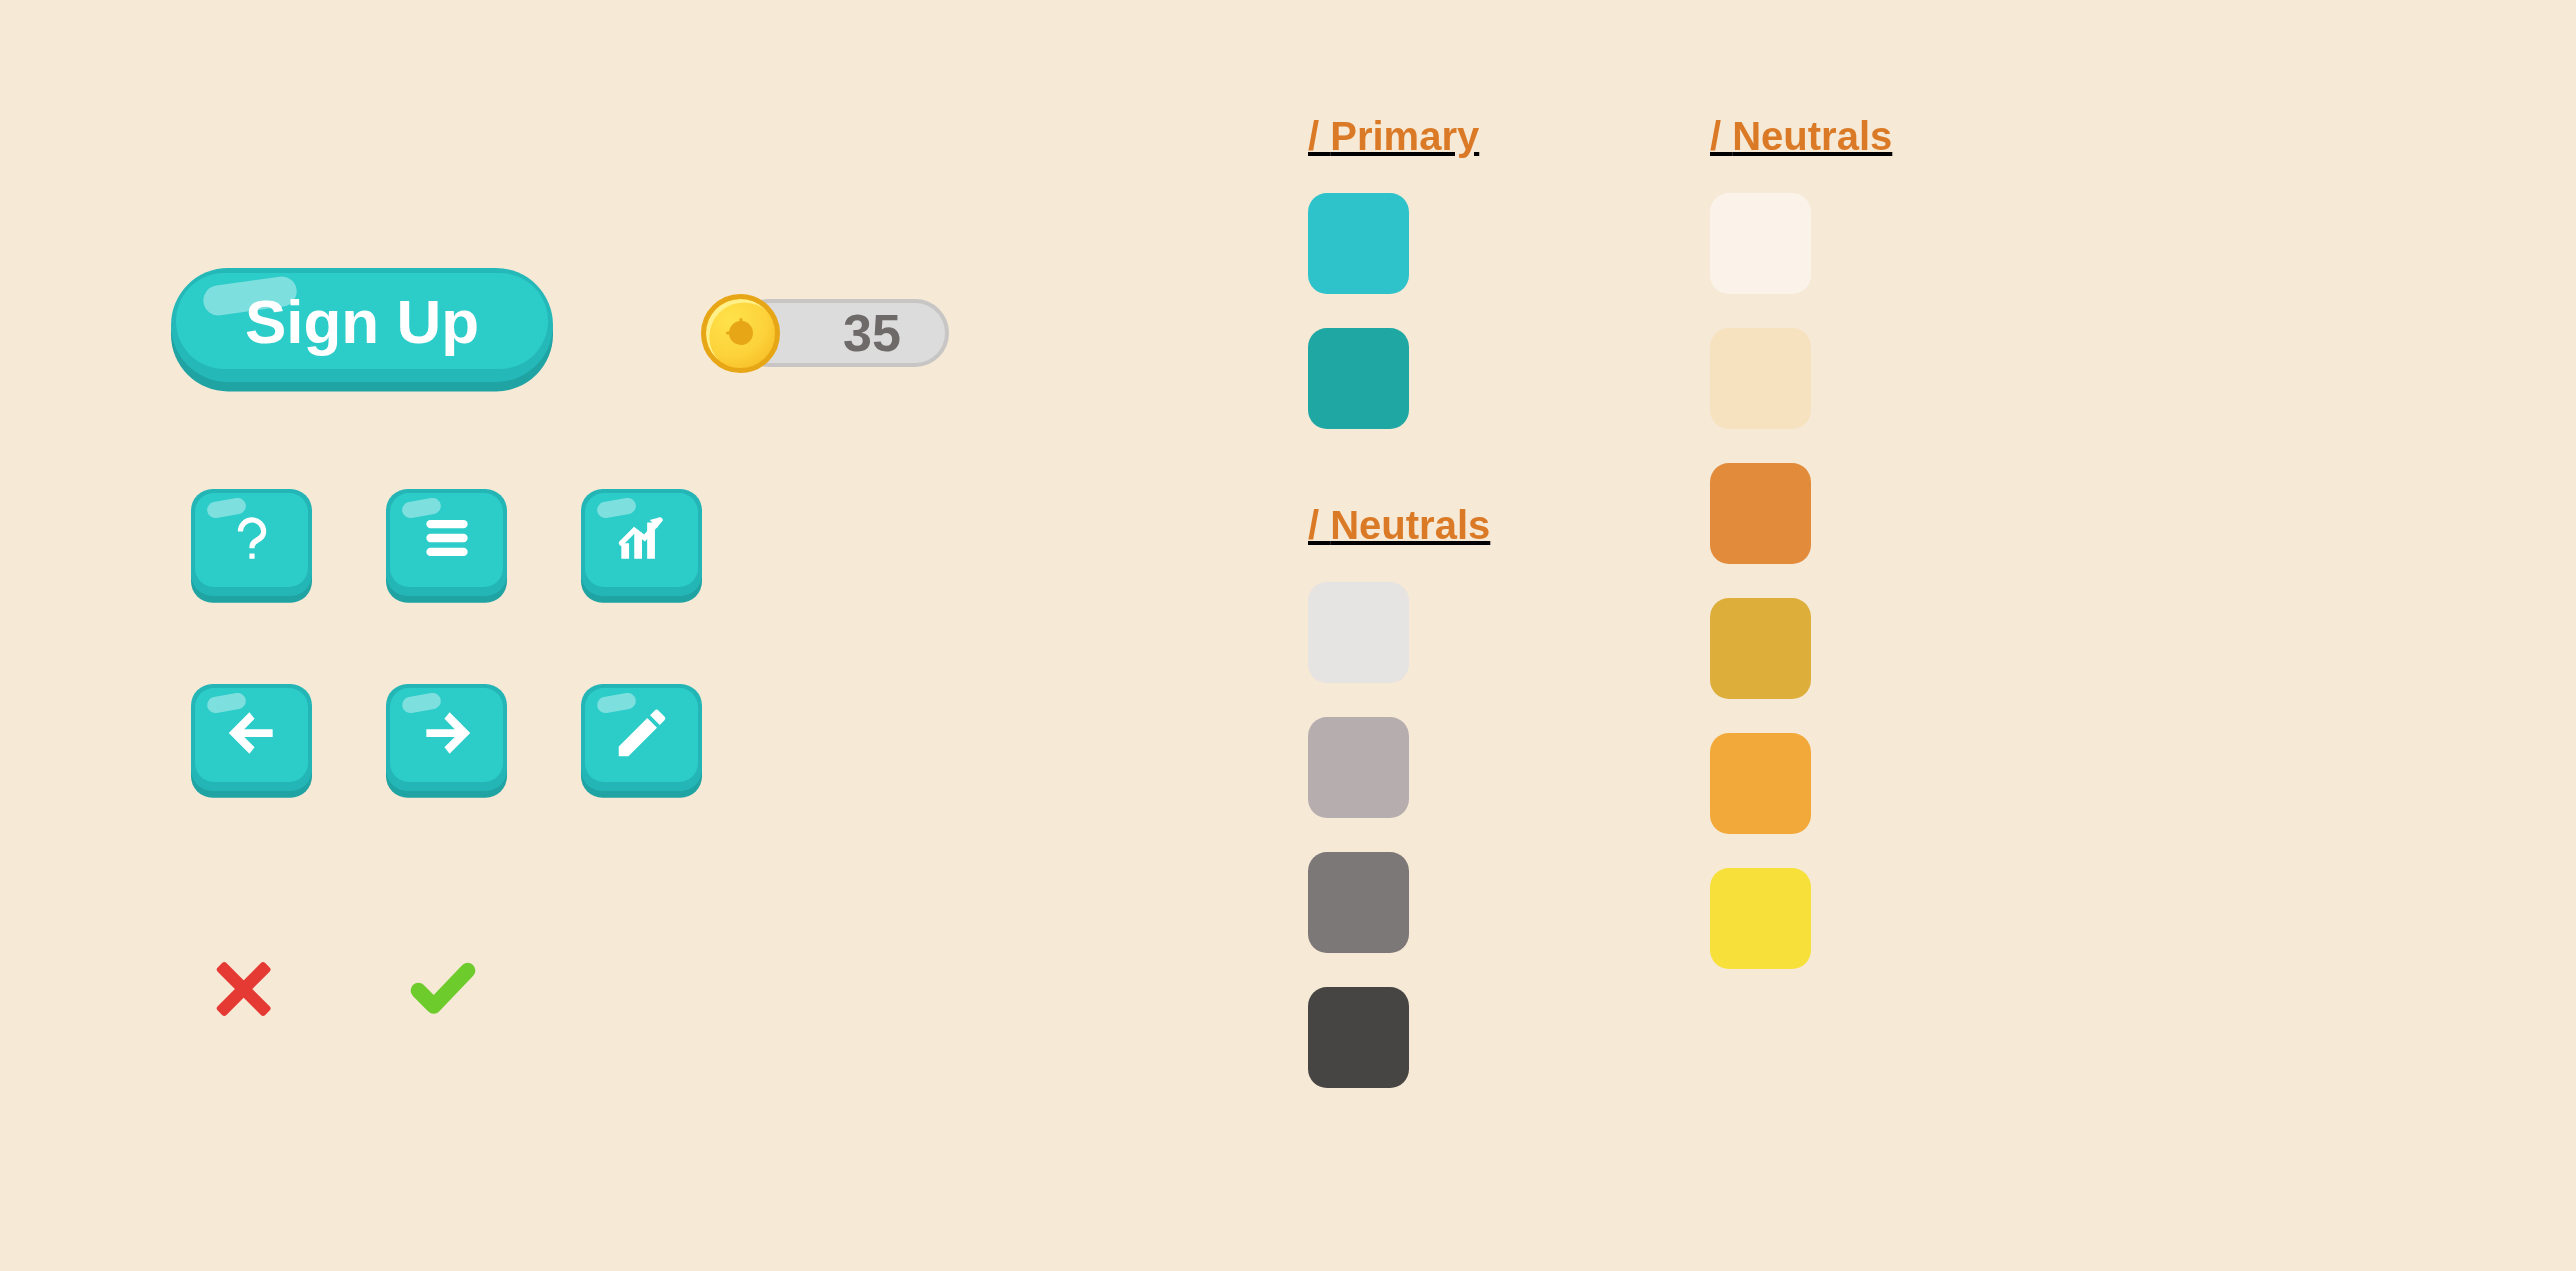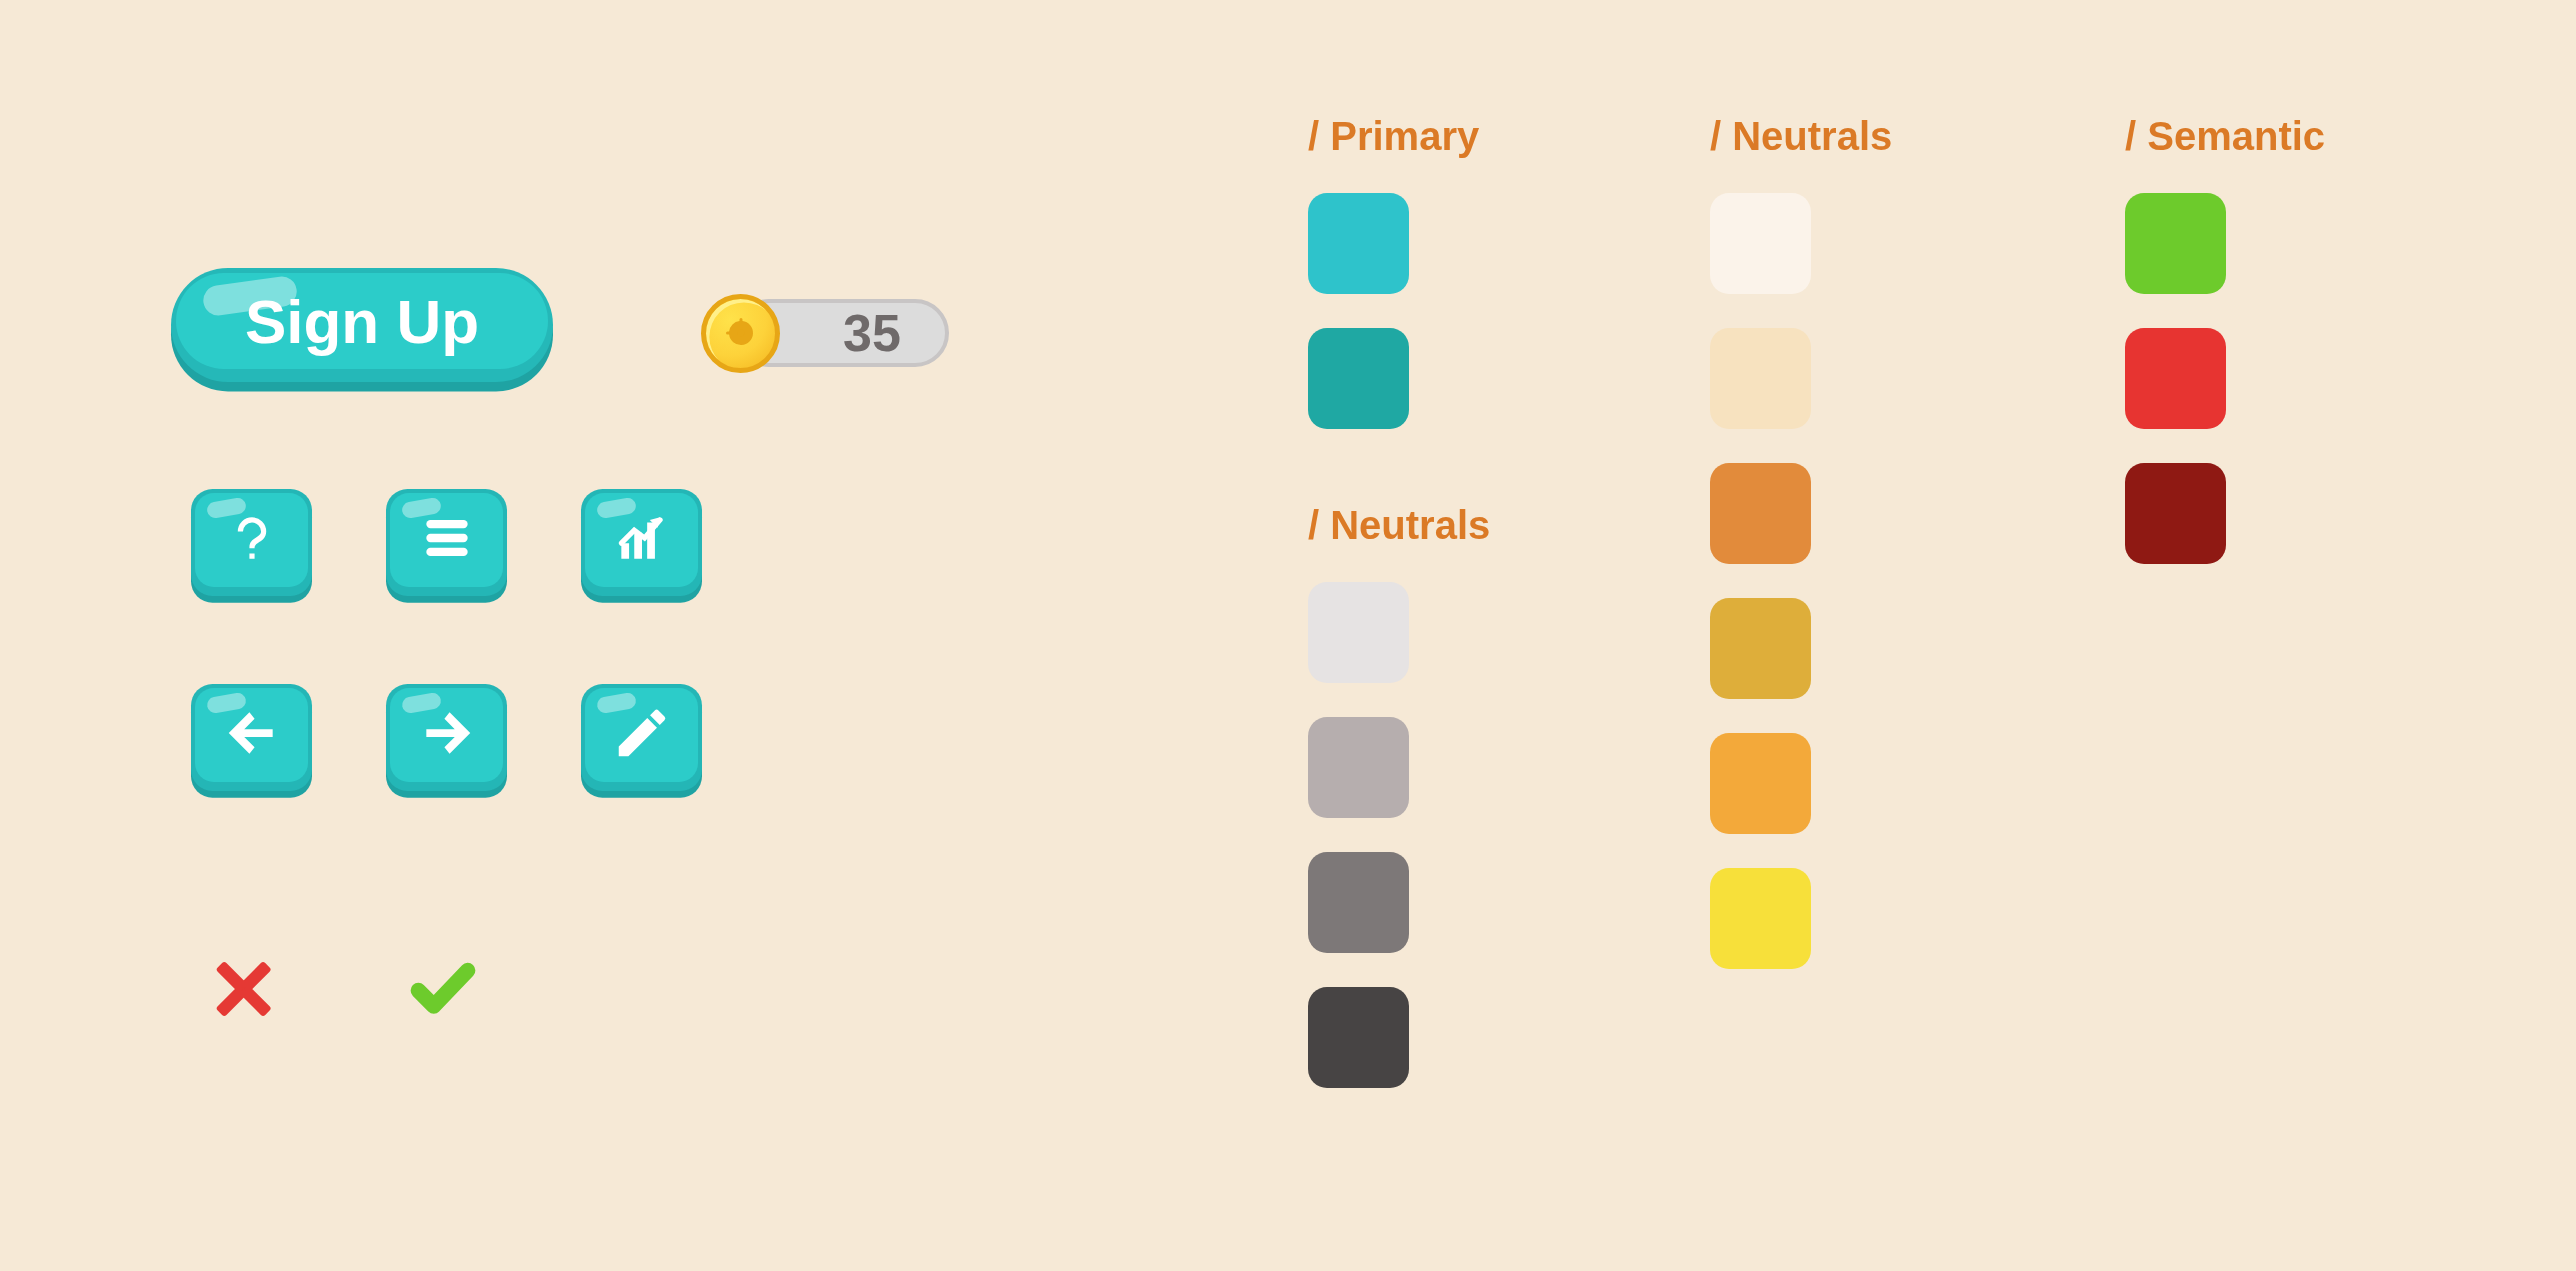--- a/index.html
+++ b/index.html
@@ -54,21 +54,21 @@
   .sq-btn svg{width:62px;height:62px;}
 
   .status-row{position:absolute;top:684px;left:40px;display:flex;gap:121px;align-items:center;}
   .status-row svg{width:74px;height:74px;}
 
   
   .palettes{position:absolute;left:1308px;top:114px;}
   .palettes h3{margin:0 0 34px 0;font-size:40px;font-weight:800;color:#db7a26;}
   .palettes h3 .sl{color:#db7a26;}
 
-  .col{float:left;margin-right:174px;}
+  .col{float:left;margin-right:174px;text-decoration:underline;}
   .col.last{margin-right:0;}
 
   .swatch{width:101px;height:101px;border-radius:19px;margin-bottom:34px;}
   .spacer{height:40px;}
 
 </style>
 </head>
 <body>
 
 <div class="components">
@@ -208,23 +208,15 @@
     <div id="pal-secondary">
         <div class="swatch" style="background: rgb(251, 243, 234);"></div>
         <div class="swatch" style="background: rgb(247, 226, 191);"></div>
         <div class="swatch" style="background: rgb(226, 139, 59);"></div>
         <div class="swatch" style="background: rgb(222, 174, 58);"></div>
         <div class="swatch" style="background: rgb(243, 169, 58);"></div>
         <div class="swatch" style="background: rgb(247, 224, 58);"></div>
       </div>
   </div>
 
-  <div class="col last" style="width:215px">
-    <h3><span class="sl">/ </span><span>Semantic</span></h3>
-    <div id="pal-semantic">
-        <div class="swatch" style="background: rgb(109, 203, 44);"></div>
-        <div class="swatch" style="background: rgb(231, 52, 49);"></div>
-        <div class="swatch" style="background: rgb(143, 25, 19);"></div>
-      </div>
-  </div>
 
 </div>
 
 
 </body></html>

